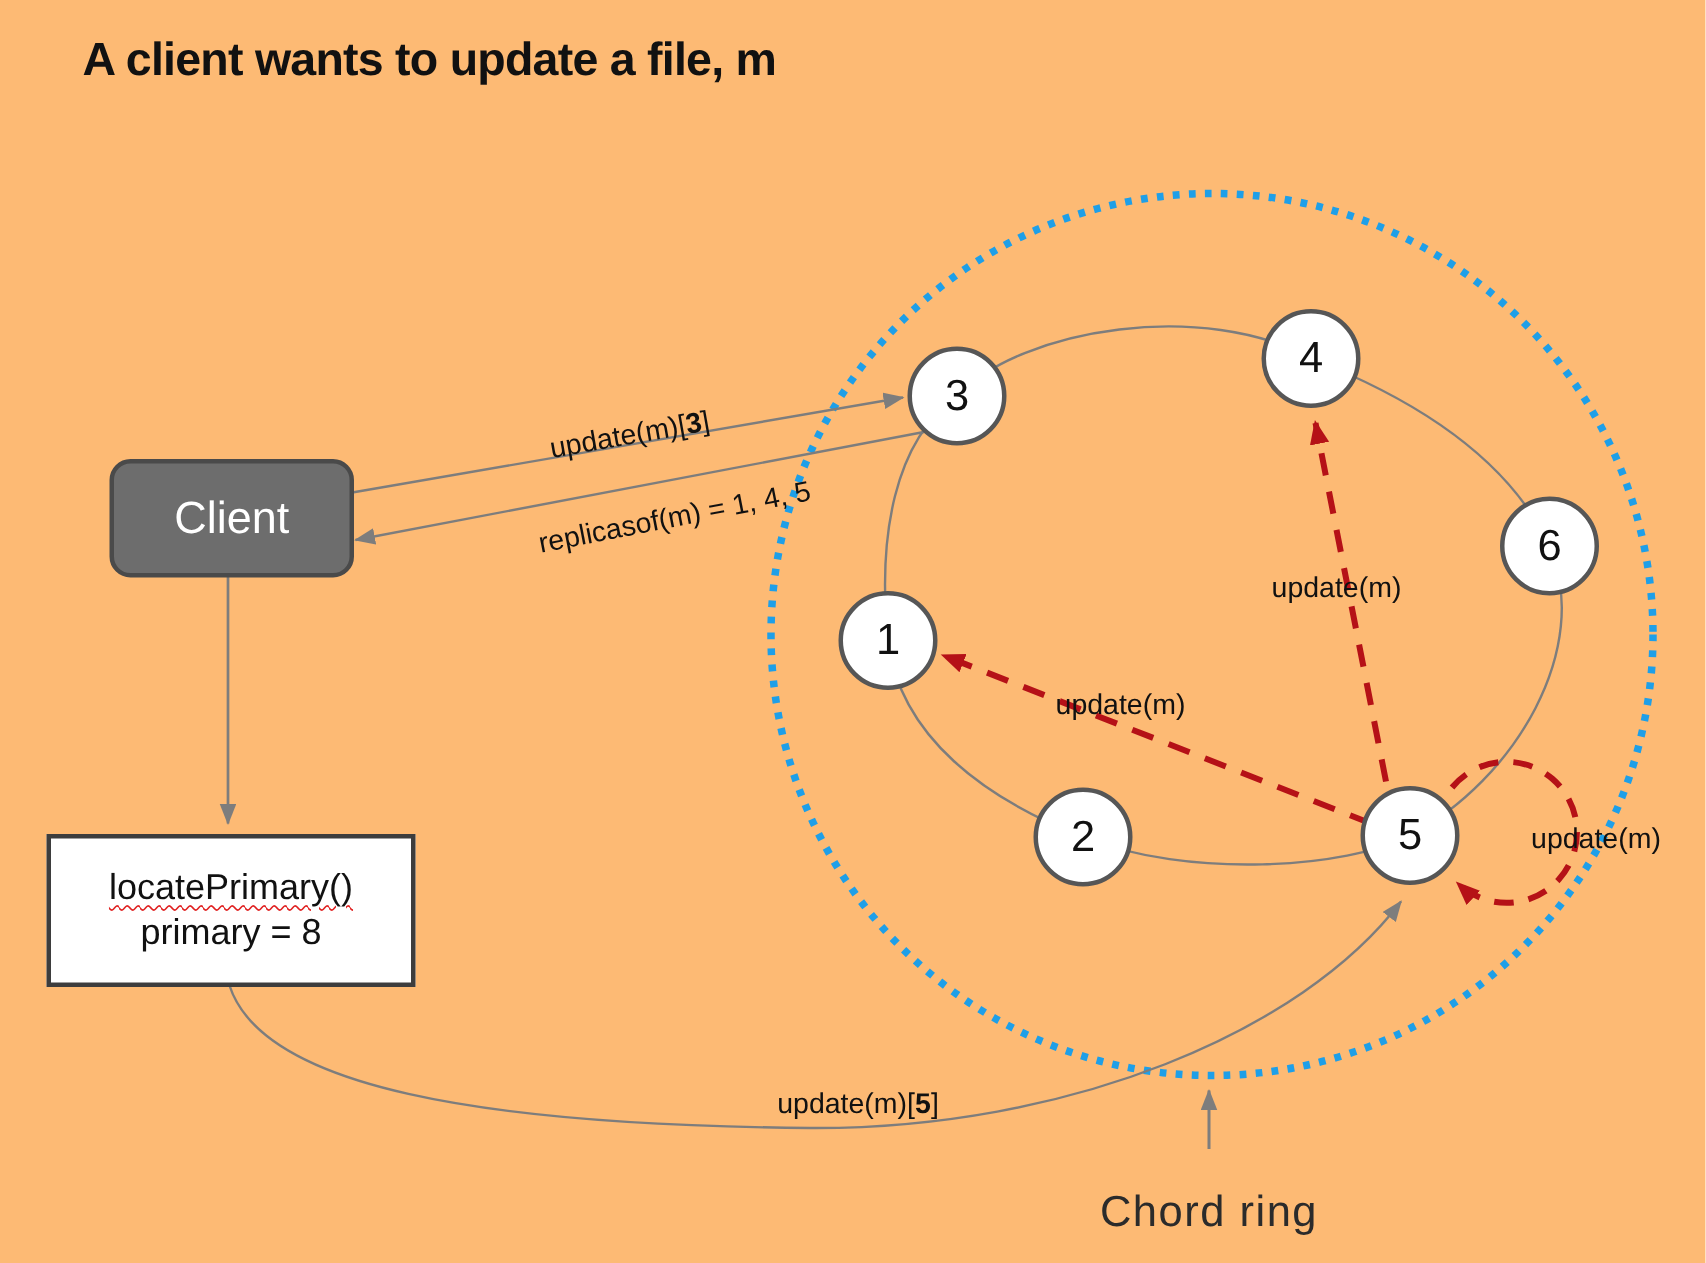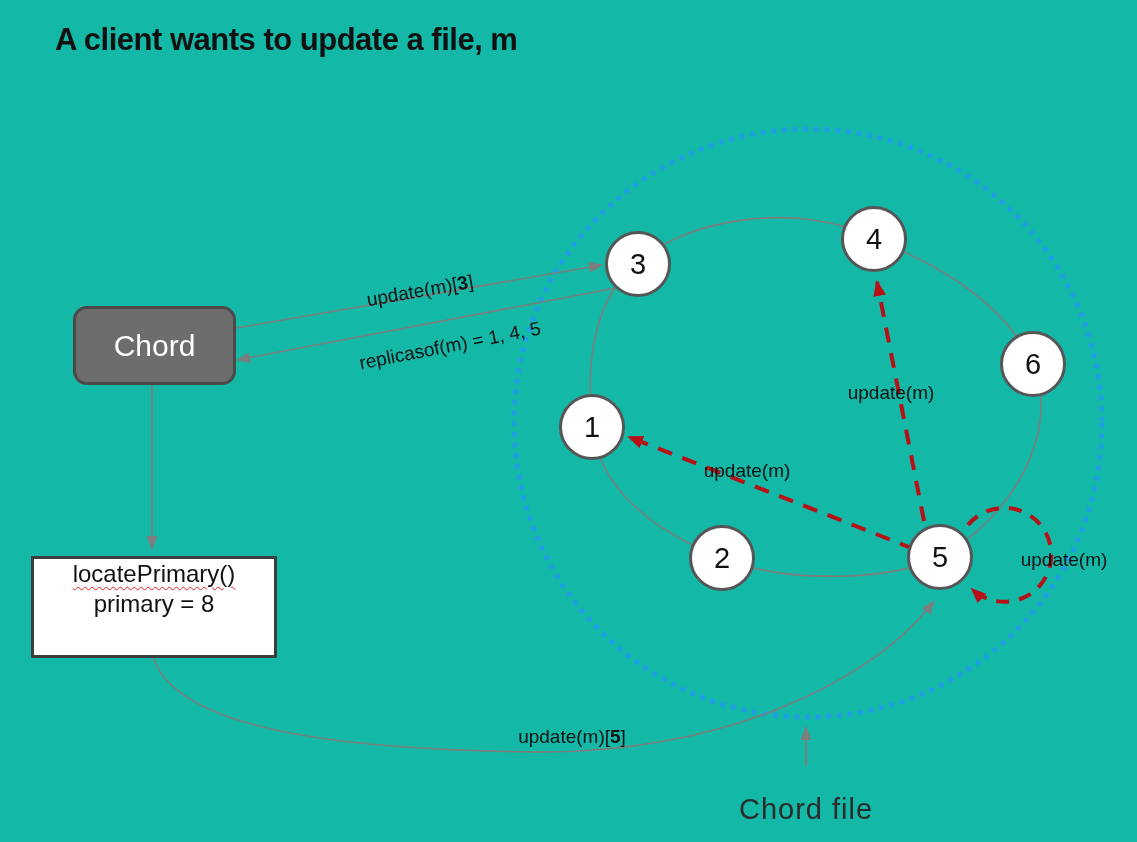--- a/index.html
+++ b/index.html
@@ -1,39 +1,39 @@
 <!DOCTYPE html>
 <html><head>
 <meta charset="utf-8">
 <style>
   html,body{margin:0;padding:0;background:#ffffff;}
   #canvas{
     position:relative;
     width:1137px;height:842px;
-    background:#14b8a6;
+    background:#fdba74;
     font-family:"Liberation Sans", sans-serif;
     overflow:hidden;
   }
   #diagram-svg{position:absolute;left:0;top:0;z-index:1;}
   .abs{position:absolute;z-index:3;}
   .page-title{
     left:55px;top:22px;
     font-size:31px;font-weight:bold;color:#111111;
     letter-spacing:-0.5px;white-space:nowrap;
   }
   .client-box{
     left:73px;top:306px;width:157px;height:73px;
     background:#6d6d6d;border:3px solid #4a4a4a;border-radius:14px;
     display:flex;align-items:center;justify-content:center;
     color:#ffffff;font-size:30px;z-index:2;
   }
   .locate-box{
     left:31px;top:556px;width:240px;height:96px;
     background:#ffffff;border:3px solid #3d3d3d;
-    display:flex;flex-direction:column;align-items:center;
+    display:flex;flex-direction:column;align-items:center;justify-content:center;
     font-size:24px;color:#111111;z-index:2;line-height:1.25;
   }
   .locate-line1{
     text-decoration-line:underline;
     text-decoration-style:wavy;
     text-decoration-color:#e02020;
     text-decoration-thickness:1px;
     text-underline-offset:4px;
   }
   .node{
@@ -87,21 +87,21 @@
     <path d="M 914,549 L 629,437" fill="none" stroke-width="4" stroke-dasharray="15 11" marker-end="url(#ar)" stroke="#b51117"></path>
 
     <path d="M 924,521 L 877,282" fill="none" stroke-width="4" stroke-dasharray="15 11" marker-end="url(#ar)" stroke="#b51117"></path>
 
     <path d="M 968,525 A 47,47 0 1 1 972,589" fill="none" stroke-width="4" stroke-dasharray="13 10" marker-end="url(#ar)" stroke="#b51117"></path>
   </svg>
 
   <div class="abs page-title">A client wants to update a file, m</div>
 
   <div class="abs client-box">
-    <span>Chord</span>
+    <span>Client</span>
   </div>
 
   <div class="abs locate-box">
     <span class="locate-line1">locatePrimary()</span>
     <span>primary = 8</span>
   </div>
 
   <div class="node" style="left:605px;top:231px;">
     <span>3</span>
   </div>
@@ -130,15 +130,15 @@
   <div class="abs edge-label" style="left:747px;top:471px;">update(m)</div>
 
   <div class="abs edge-label" style="left:891px;top:393px;">update(m)</div>
 
   <div class="abs edge-label" style="left:1064px;top:560px;">update(m)</div>
 
   <div class="abs edge-label" style="left:572px;top:737px;text-align:right;">
     <span>update(m)[</span><span class="b">5</span><span>]</span>
   </div>
 
-  <div class="abs chord-ring-label" style="left:806px;top:809px;">Chord file</div>
+  <div class="abs chord-ring-label" style="left:806px;top:809px;">Chord ring</div>
 
 </div>
 
 </body></html>

